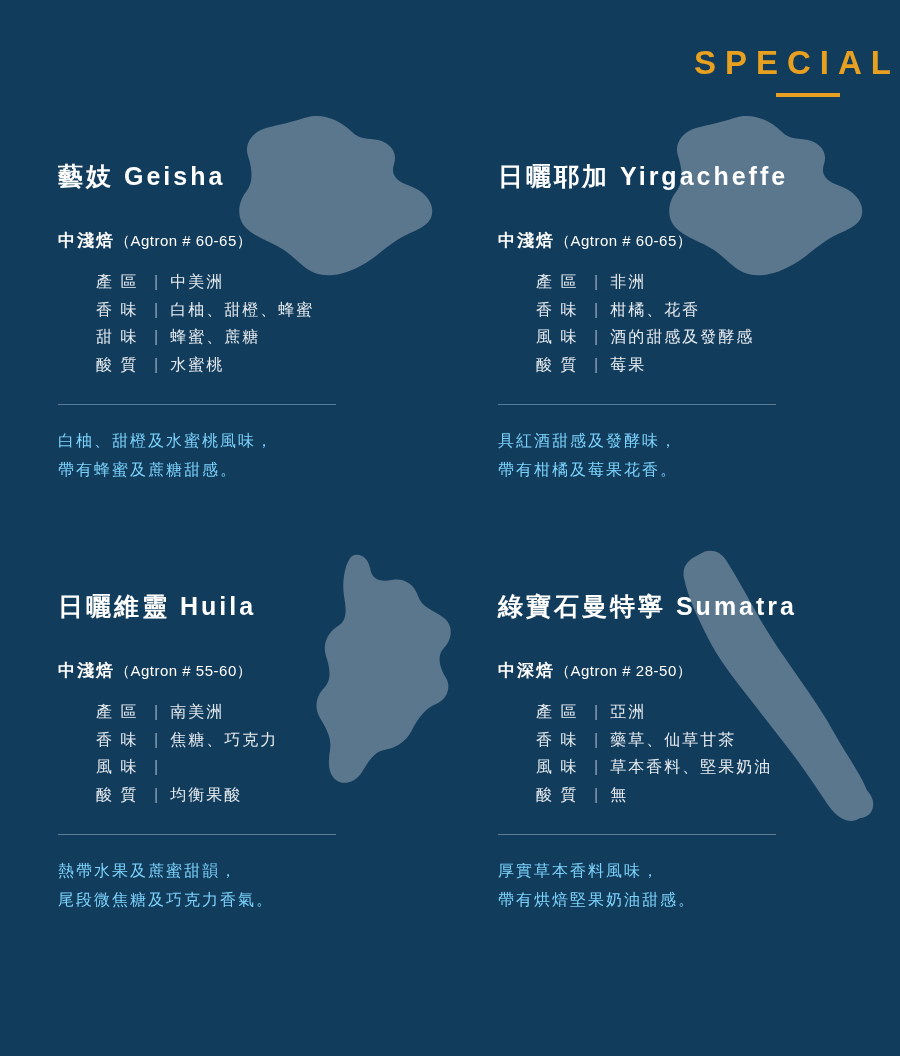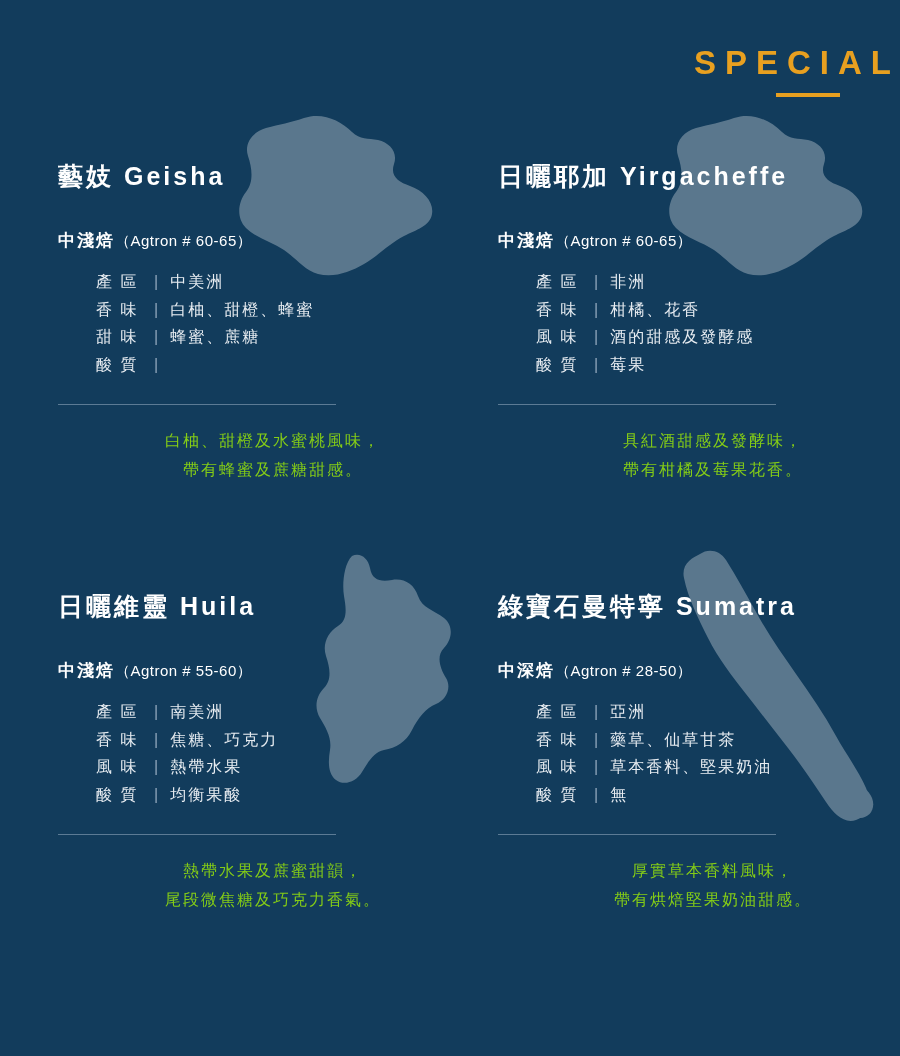--- a/index.html
+++ b/index.html
@@ -121,23 +121,22 @@
   .divider {
     width: 278px;
     height: 1px;
     background: #5c7b95;
     margin: 26px 0 22px 0;
   }
   .desc {
     font-size: 16px;
     letter-spacing: 2px;
     line-height: 1.78;
-    color: #84cc16;
-    margin: 8px;
-    text-align: center;
+    color: #7dd3fc;
+    margin: 0;
   }
   .desc div { white-space: nowrap; }
 </style>
 </head>
 <body>
 
 <div class="page">
 
   <svg class="map map-ethiopia-1" width="240" height="190" viewBox="0 0 240 190" aria-hidden="true">
     <path d="M86 8 C104 2 122 10 134 22 C142 30 150 28 160 30 C172 33 180 42 176 54 C172 66 180 72 192 76 C206 81 216 92 214 104 C212 116 198 120 186 126 C172 133 160 146 146 154 C132 162 116 168 100 164 C86 160 78 148 66 140 C54 132 38 128 28 118 C18 108 20 92 28 82 C36 72 34 58 30 46 C26 34 34 22 48 18 C62 14 72 13 86 8 Z"></path>
@@ -180,20 +179,21 @@
           <span class="spec-value">白柚、甜橙、蜂蜜</span>
         </li>
         <li class="spec-row">
           <span class="spec-label">甜 味</span>
           <span class="spec-sep">|</span>
           <span class="spec-value">蜂蜜、蔗糖</span>
         </li>
         <li class="spec-row">
           <span class="spec-label">酸 質</span>
           <span class="spec-sep">|</span>
+          <span class="spec-value">水蜜桃</span>
         </li>
       </ul>
       <div class="divider"></div>
       <div class="desc">
         <div>白柚、甜橙及水蜜桃風味，</div>
         <div>帶有蜂蜜及蔗糖甜感。</div>
       </div>
     </div>
 
     <div class="item">
@@ -242,21 +242,20 @@
           <span class="spec-value">南美洲</span>
         </li>
         <li class="spec-row">
           <span class="spec-label">香 味</span>
           <span class="spec-sep">|</span>
           <span class="spec-value">焦糖、巧克力</span>
         </li>
         <li class="spec-row">
           <span class="spec-label">風 味</span>
           <span class="spec-sep">|</span>
-          <span class="spec-value">熱帶水果</span>
         </li>
         <li class="spec-row">
           <span class="spec-label">酸 質</span>
           <span class="spec-sep">|</span>
           <span class="spec-value">均衡果酸</span>
         </li>
       </ul>
       <div class="divider"></div>
       <div class="desc">
         <div>熱帶水果及蔗蜜甜韻，</div>

